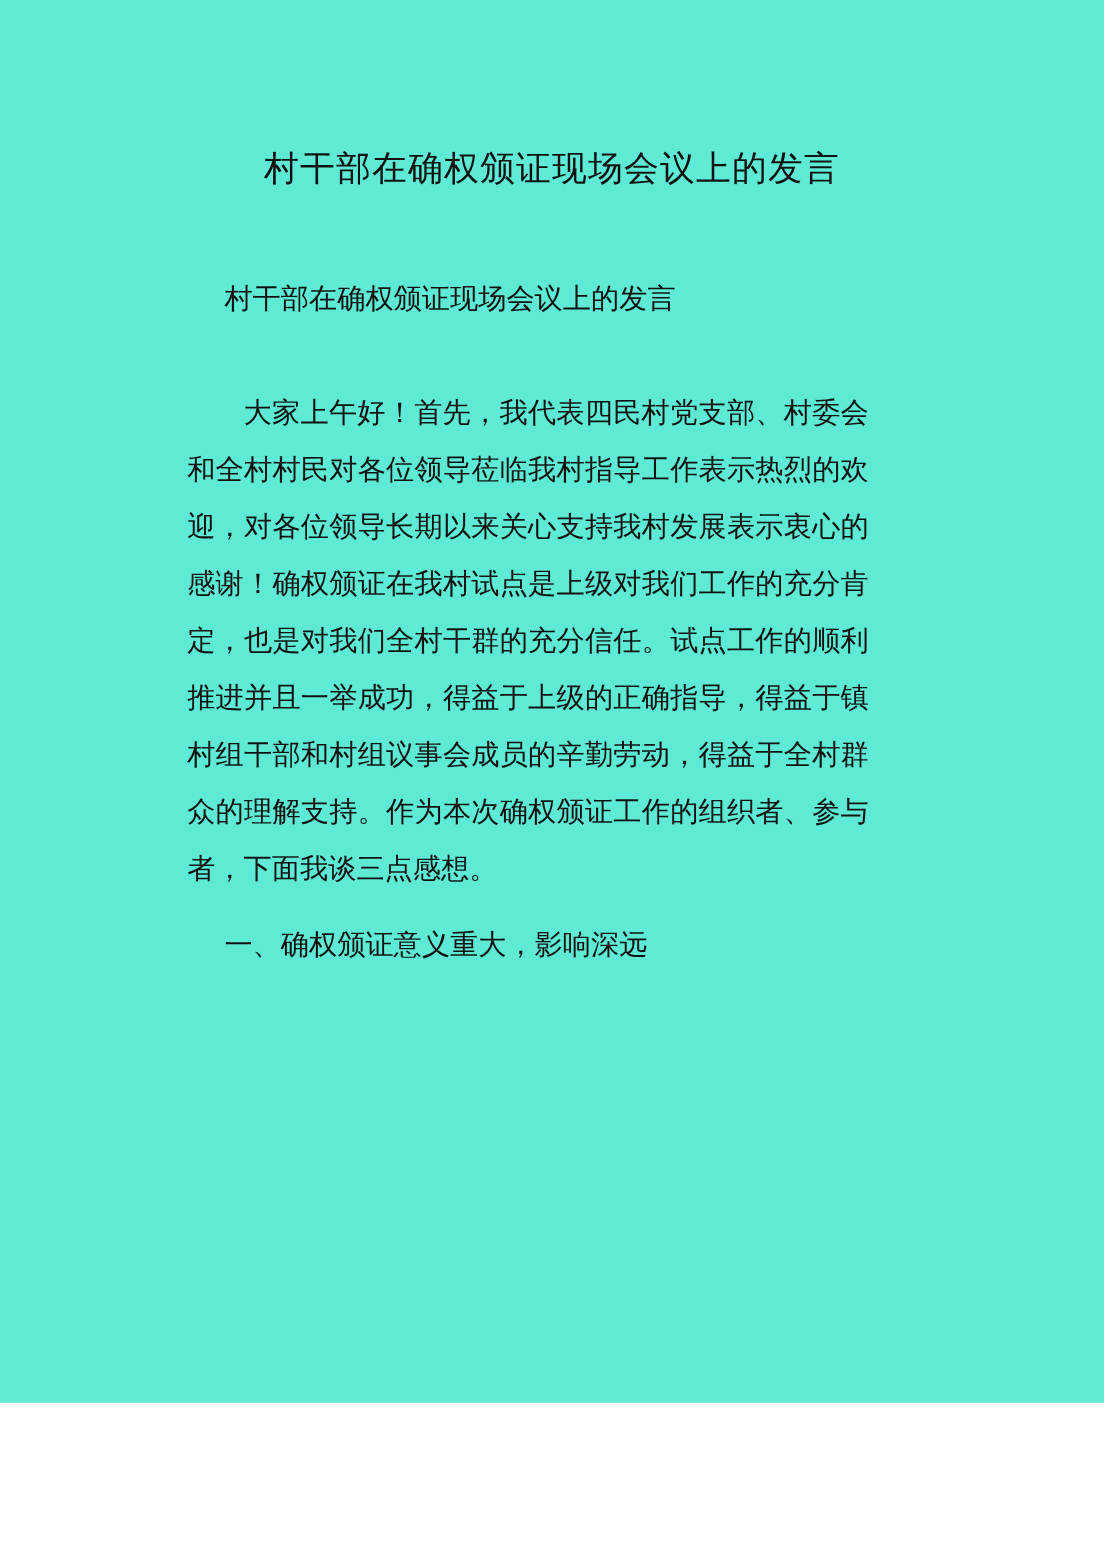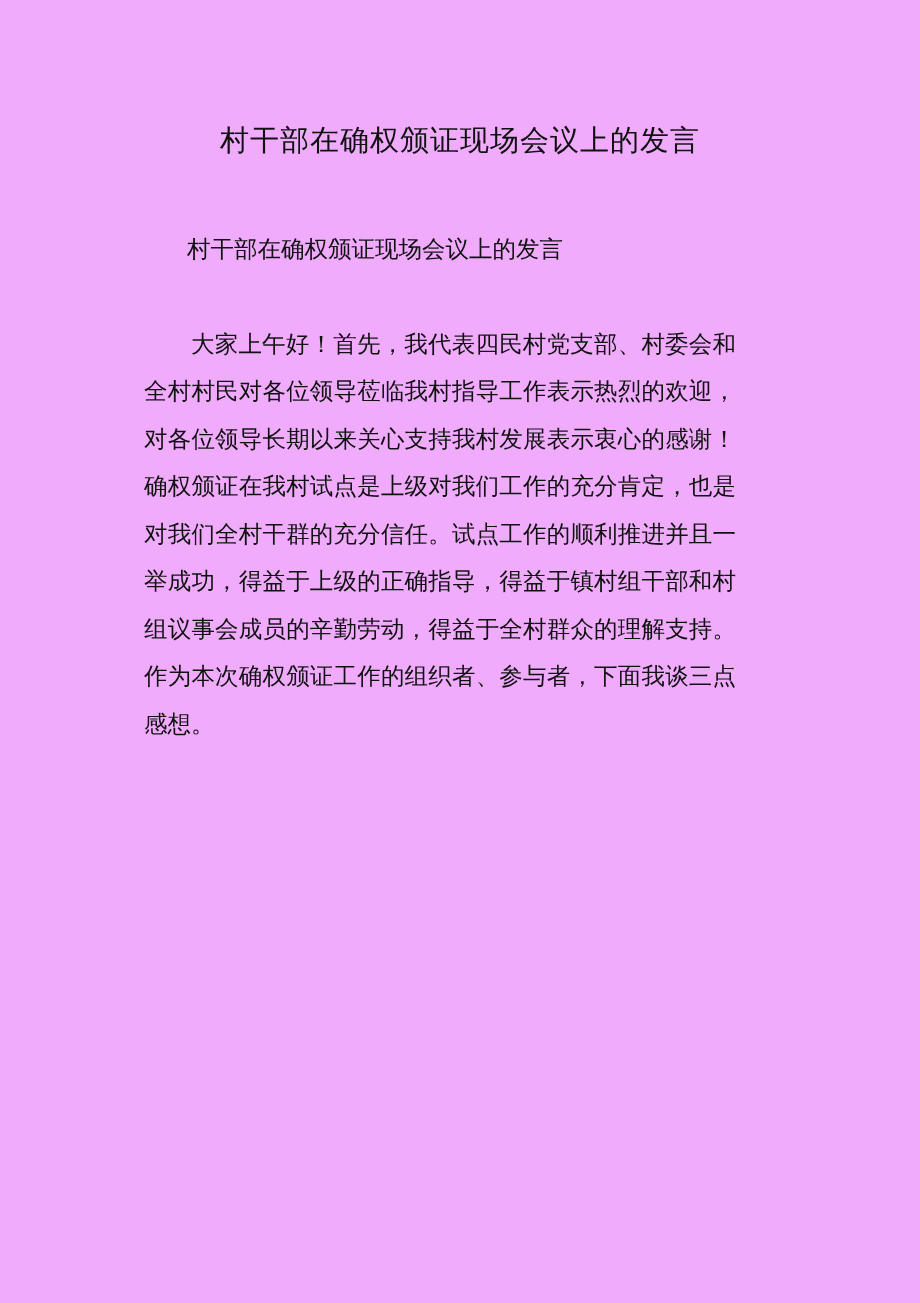--- a/index.html
+++ b/index.html
@@ -1,29 +1,30 @@
 <!DOCTYPE html>
 <html><head>
 <meta charset="utf-8">
 <style>
   html, body { margin: 0; padding: 0; background: #ffffff; }
   body { width: 920px; height: 1303px; overflow: hidden; position: relative;
          font-family: "DejaVu Serif", "Liberation Serif", serif; color: #111; }
-  .page { position: absolute; left: 0; top: 0; width: 920px; height: 1303px; background: #f0abfc; }
+  .page { position: absolute; left: 0; top: 0; width: 920px; height: 1169px; background: #5eead4; }
   .title { position: absolute; left: 0; width: 920px; top: 118px; text-align: center;
            font-size: 29px; letter-spacing: 1px; line-height: 44px; margin: 0; font-weight: normal; }
   .body { position: absolute; left: 140px; top: 226px; width: 600px; font-size: 23.5px; line-height: 47.5px; }
-  .p { margin: 4px; text-indent: 2em; text-align: justify; text-align-last: left; word-break: break-all; }
+  .p { margin: 16px; text-indent: 2em; text-align: justify; text-align-last: left; word-break: break-all; }
   .subtitle { margin: 0 0 47px 0; }
   .greeting { margin: 0; }
   .heading { margin: 0; }
 </style>
 </head>
 <body>
 
 <div class="page">
   <h1 class="title">村干部在确权颁证现场会议上的发言</h1>
 
   <div class="body">
     <p class="p subtitle">村干部在确权颁证现场会议上的发言</p>
     <p class="p">大家上午好！首先，我代表四民村党支部、村委会和全村村民对各位领导莅临我村指导工作表示热烈的欢迎，对各位领导长期以来关心支持我村发展表示衷心的感谢！确权颁证在我村试点是上级对我们工作的充分肯定，也是对我们全村干群的充分信任。试点工作的顺利推进并且一举成功，得益于上级的正确指导，得益于镇村组干部和村组议事会成员的辛勤劳动，得益于全村群众的理解支持。作为本次确权颁证工作的组织者、参与者，下面我谈三点感想。</p>
+    <p class="p heading">一、确权颁证意义重大，影响深远</p>
   </div>
 </div>
 
 </body></html>

